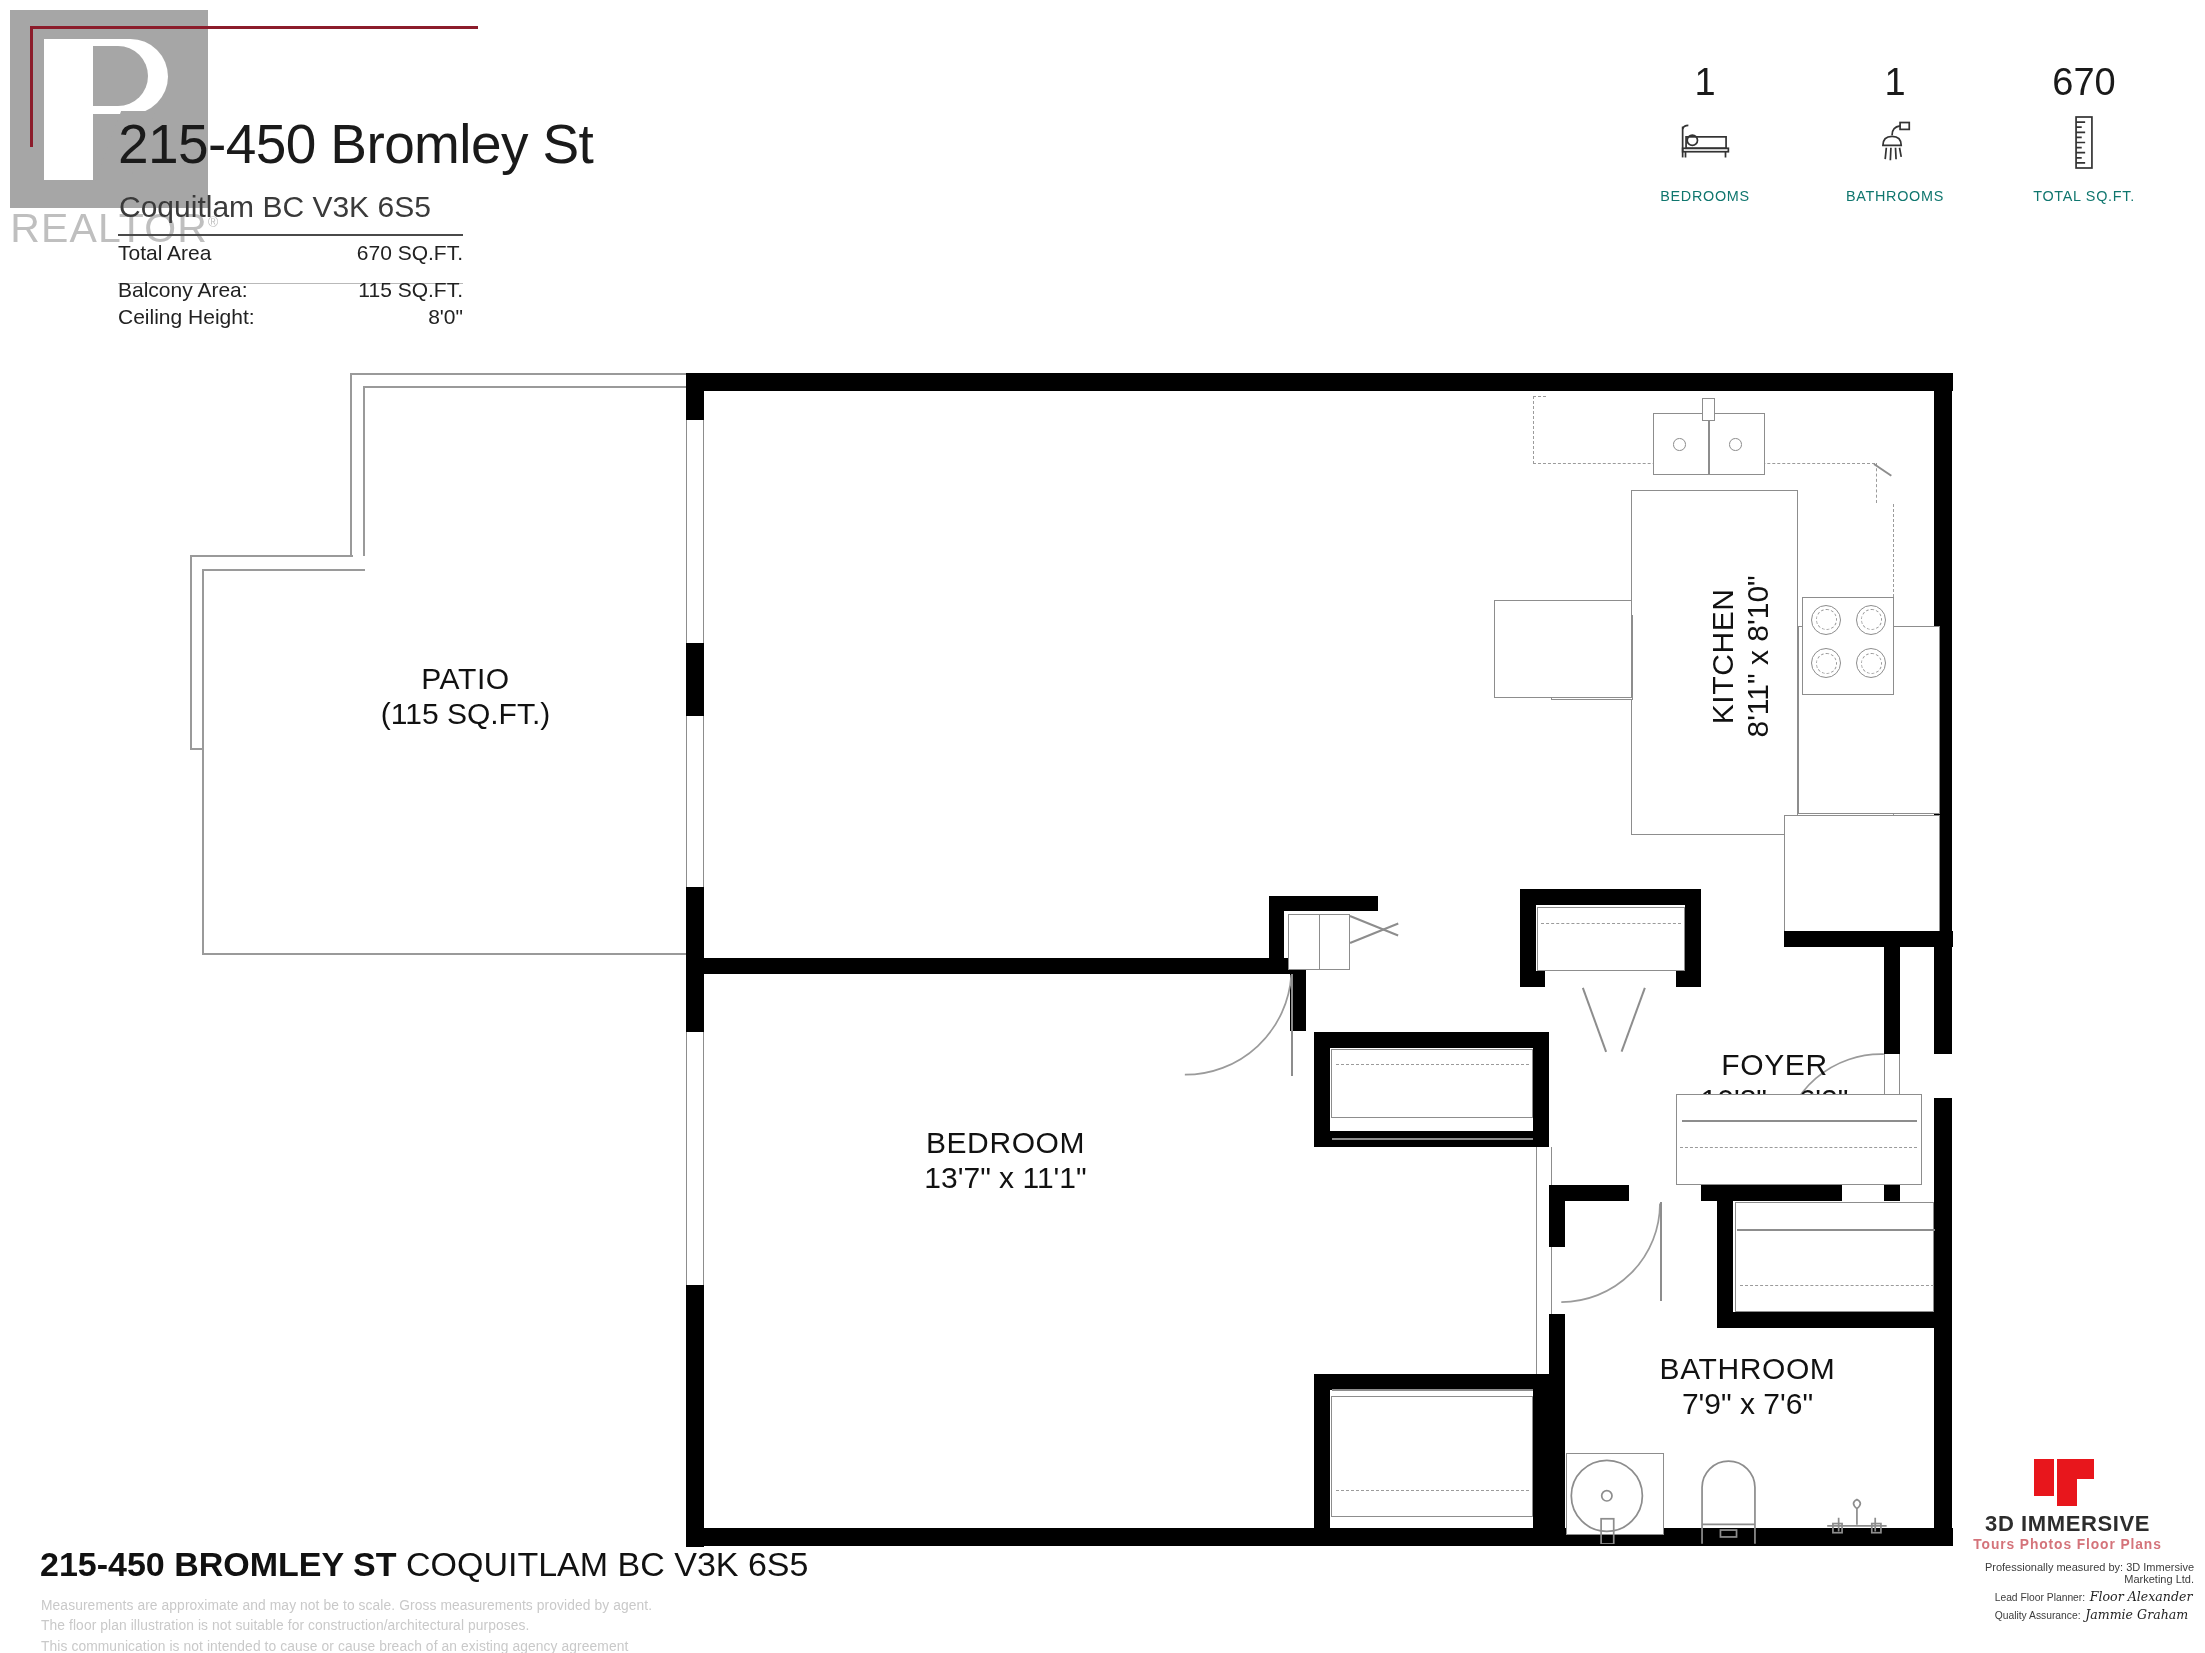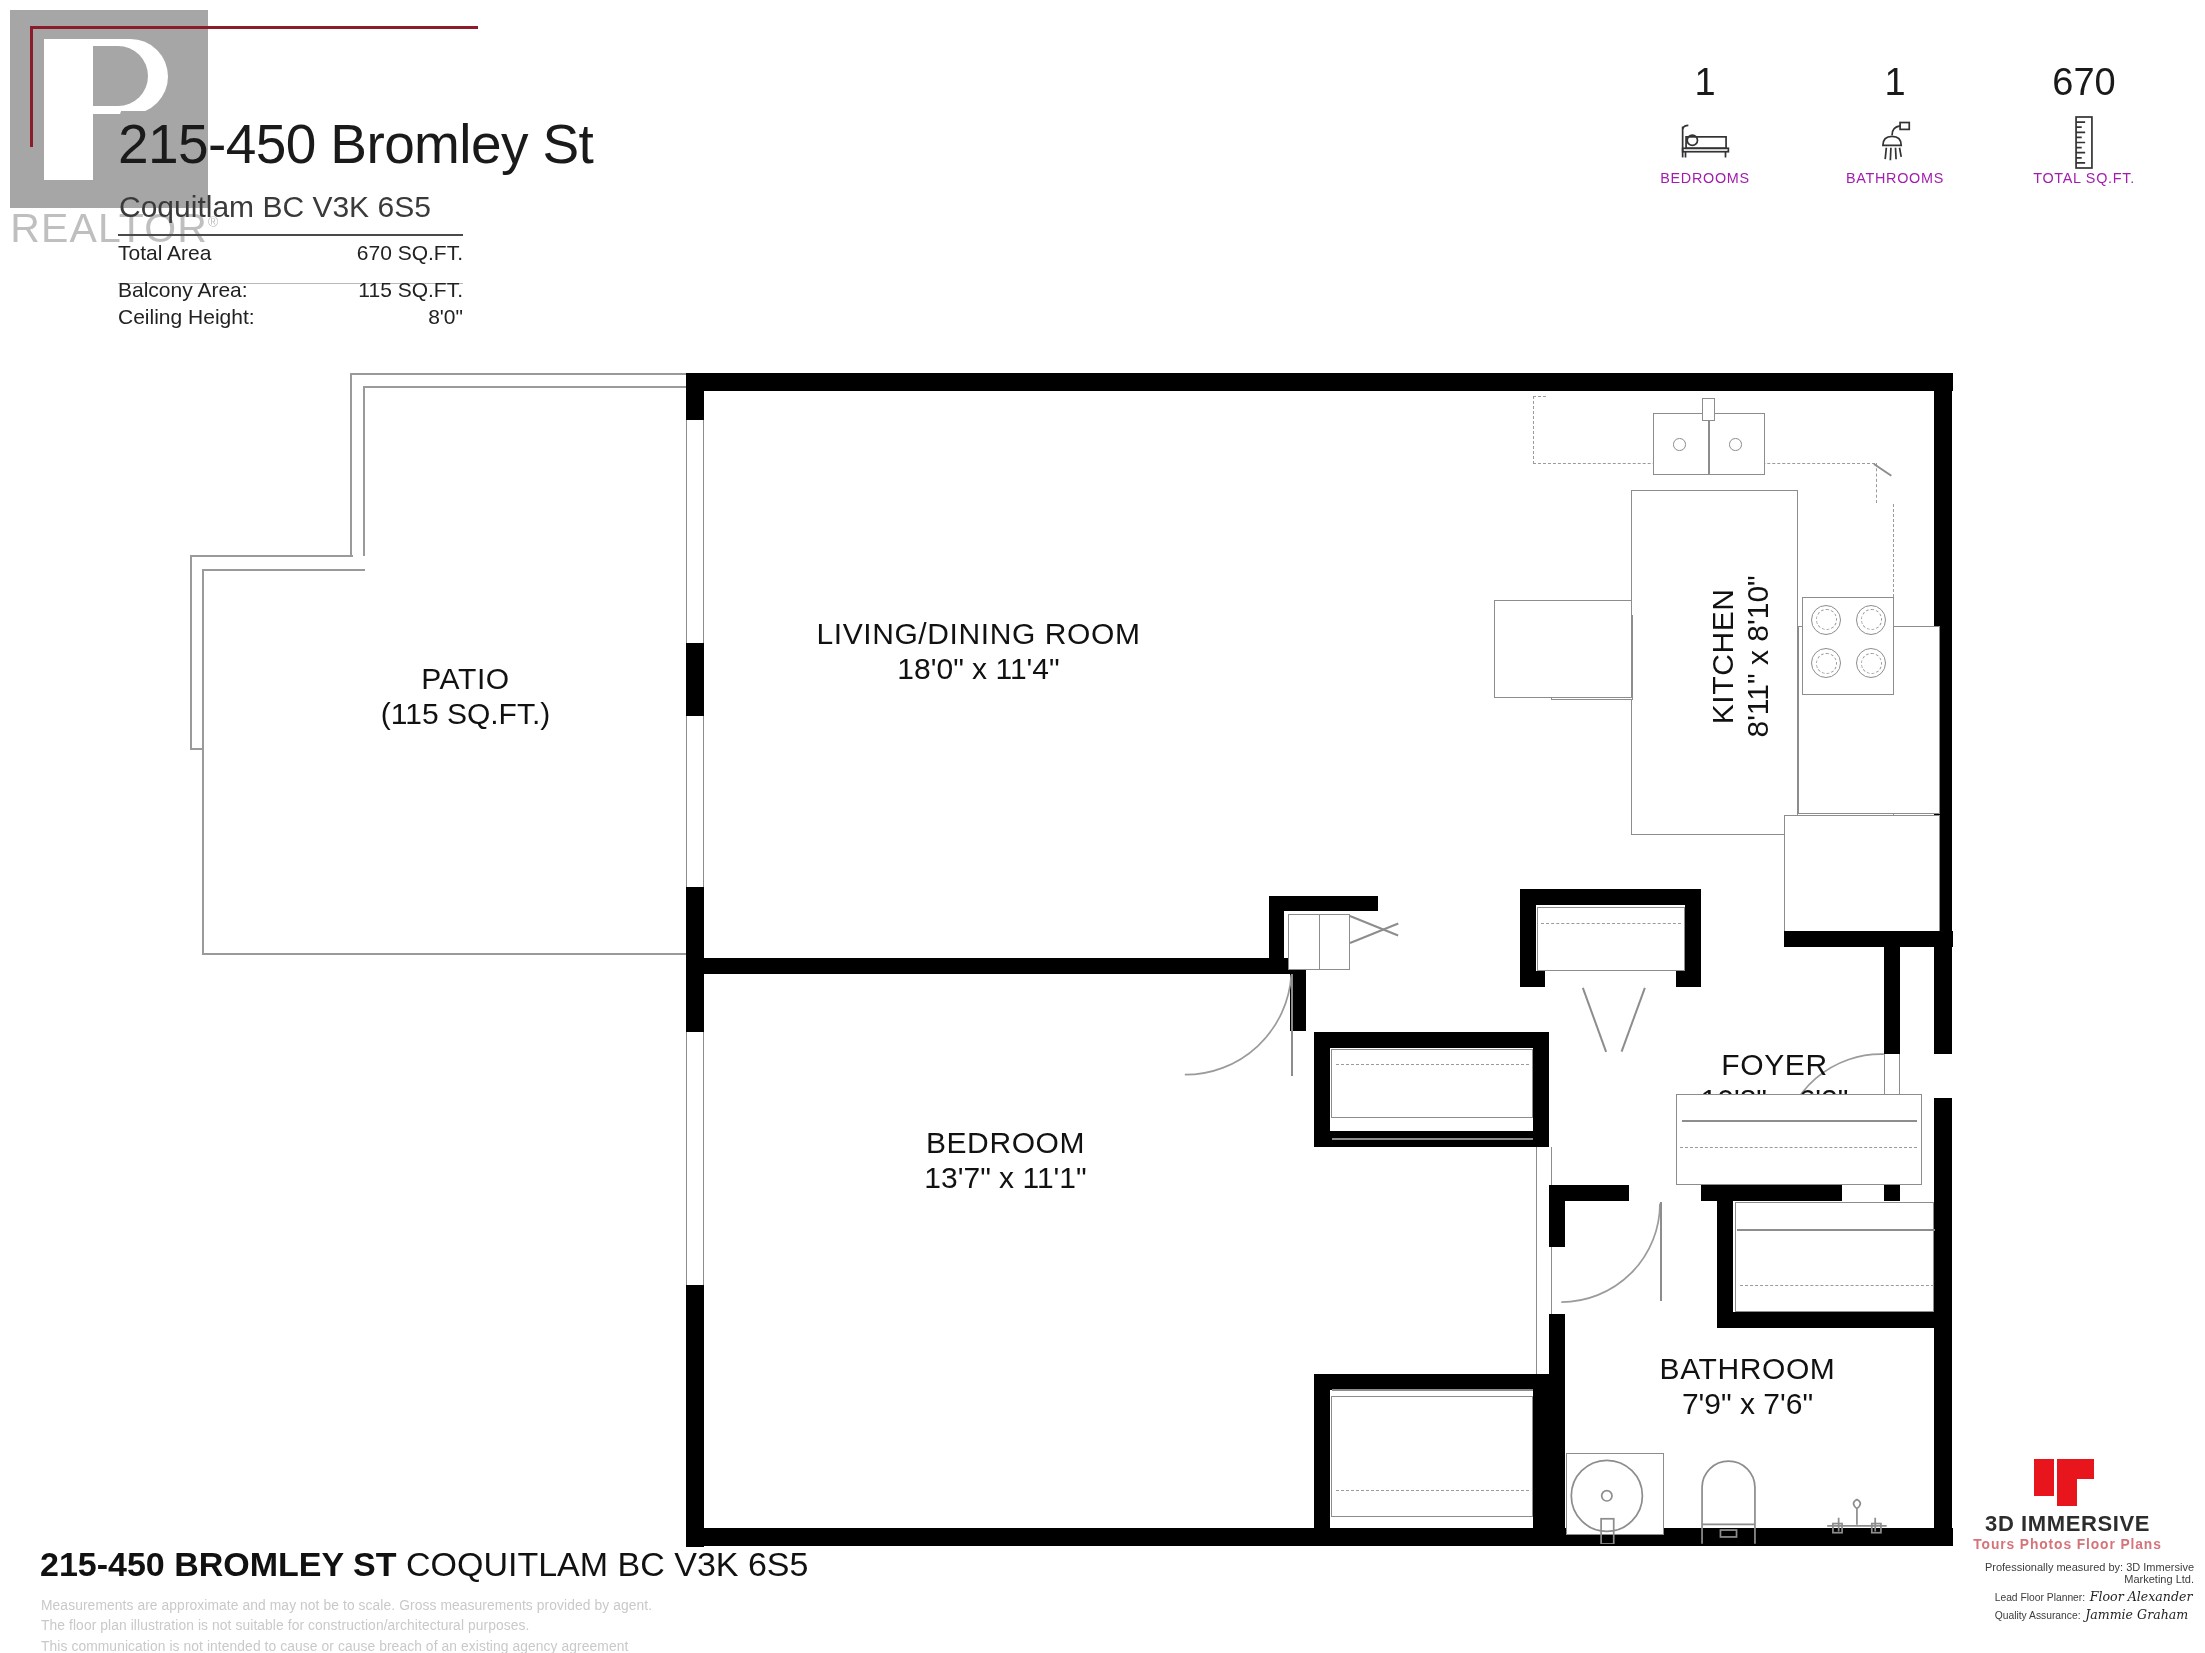--- a/index.html
+++ b/index.html
@@ -78,21 +78,21 @@
   .stat { position:absolute; width:172px; text-align:center; }
   .stat.s1 { left:0px; }
   .stat.s2 { left:190px; }
   .stat.s3 { left:379px; }
   .stat .num {
     font-size:38px; color:#1a1a1a; font-weight:400; line-height:1;
     margin-bottom:13.8px;
   }
   .stat .ic { height:55px; display:flex; align-items:center; justify-content:center; }
   .stat .cap {
-    font-size:14.4px; color:#a21caf; letter-spacing:0.7px; margin-top:0;
+    font-size:14.4px; color:#0f766e; letter-spacing:0.7px; margin-top:18px;
   }
 
   
   #plan { position:absolute; left:0px; top:368px; width:2205px; height:1126px; }
   .w { position:absolute; background:#000; }           
   .thin { position:absolute; border:1.1px solid #8d8d8d; background:#fff; }
   .thinln { position:absolute; background:#8d8d8d; }
   .dash-h { position:absolute; border-top:1.7px dashed #9b9b9b; }
   .dash-v { position:absolute; border-left:1.7px dashed #9b9b9b; }
   .patio-ln { position:absolute; background:#9a9a9a; }
@@ -266,24 +266,20 @@
     <div class="win-v" style="left:686px; top:52px;  width:18.4px; height:223px;"></div>
     <div class="w" style="left:686px; top:275px;  width:18.4px; height:74px;"></div>
     <div class="win-v" style="left:686px; top:348px; width:18.4px; height:171px;"></div>
     <div class="w" style="left:686px; top:519px;  width:18.4px; height:71px;"></div>
     <div class="w" style="left:686px; top:590px; width:18.4px; height:74px;"></div>
     <div class="win-v" style="left:686px; top:664px; width:18.4px; height:253px;"></div>
     <div class="w" style="left:686px; top:917px; width:18.4px; height:262px;"></div>
 
     <div class="w" style="left:686px; top:590px; width:620px; height:16px;"></div>
 
-    <div class="rm-label" style="left:749px; top:248px; width:459px;">
-      <div class="nm">LIVING/DINING ROOM</div>
-      <div class="dim">18'0" x 11'4"</div>
-    </div>
 
     <div class="dash-h" style="left:1533px; top:27.6px; width:12.6px; height:0;"></div>
     <div class="dash-v" style="left:1533px; top:27.6px; width:0; height:68px;"></div>
     <div class="dash-h" style="left:1533px; top:95px; width:342px; height:0;"></div>
     <div class="dash-v" style="left:1876px; top:95px; width:0; height:40px;"></div>
     <div class="dash-v" style="left:1893px; top:136px; width:0; height:583px;"></div>
     <div class="thinln" style="left:1874px; top:95px; width:20.7px; height:1.7px; transform:rotate(34deg); transform-origin:left center;"></div>
 
     <div class="thin" style="left:1653px; top:45px;  width:56px;  height:62px;"></div>
     <div class="thin" style="left:1709px; top:45px;  width:56px;  height:62px;"></div>

